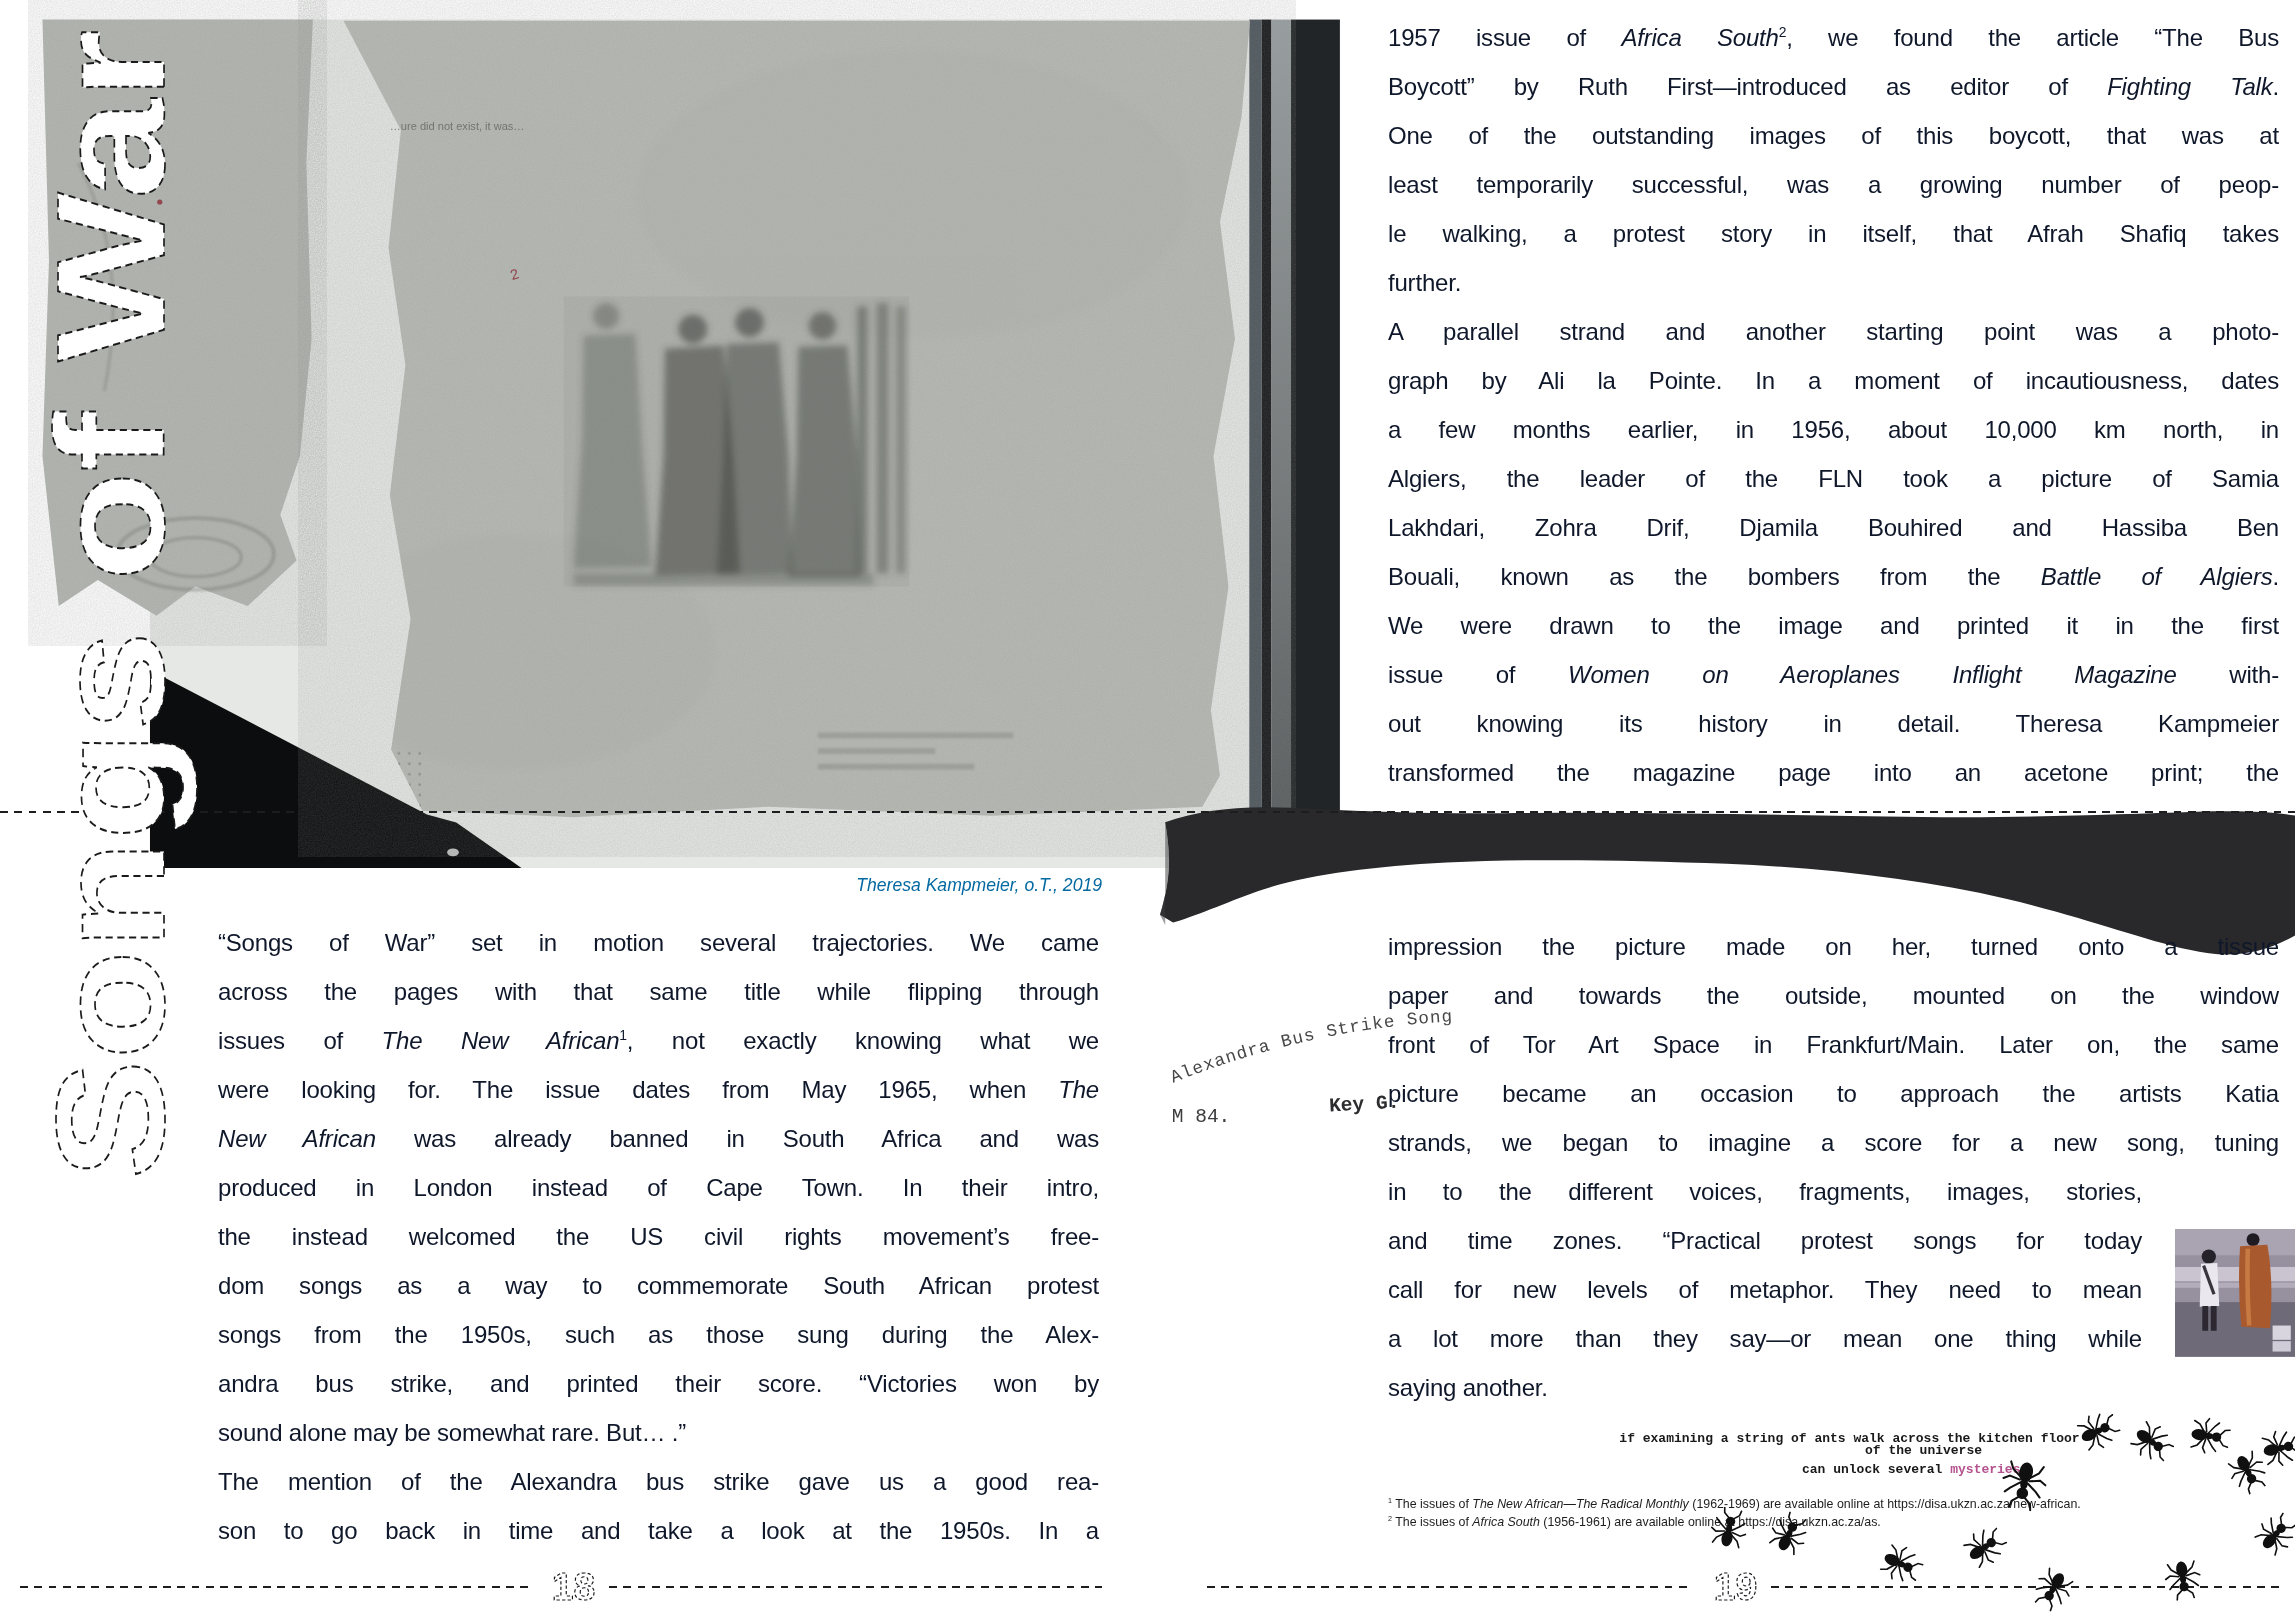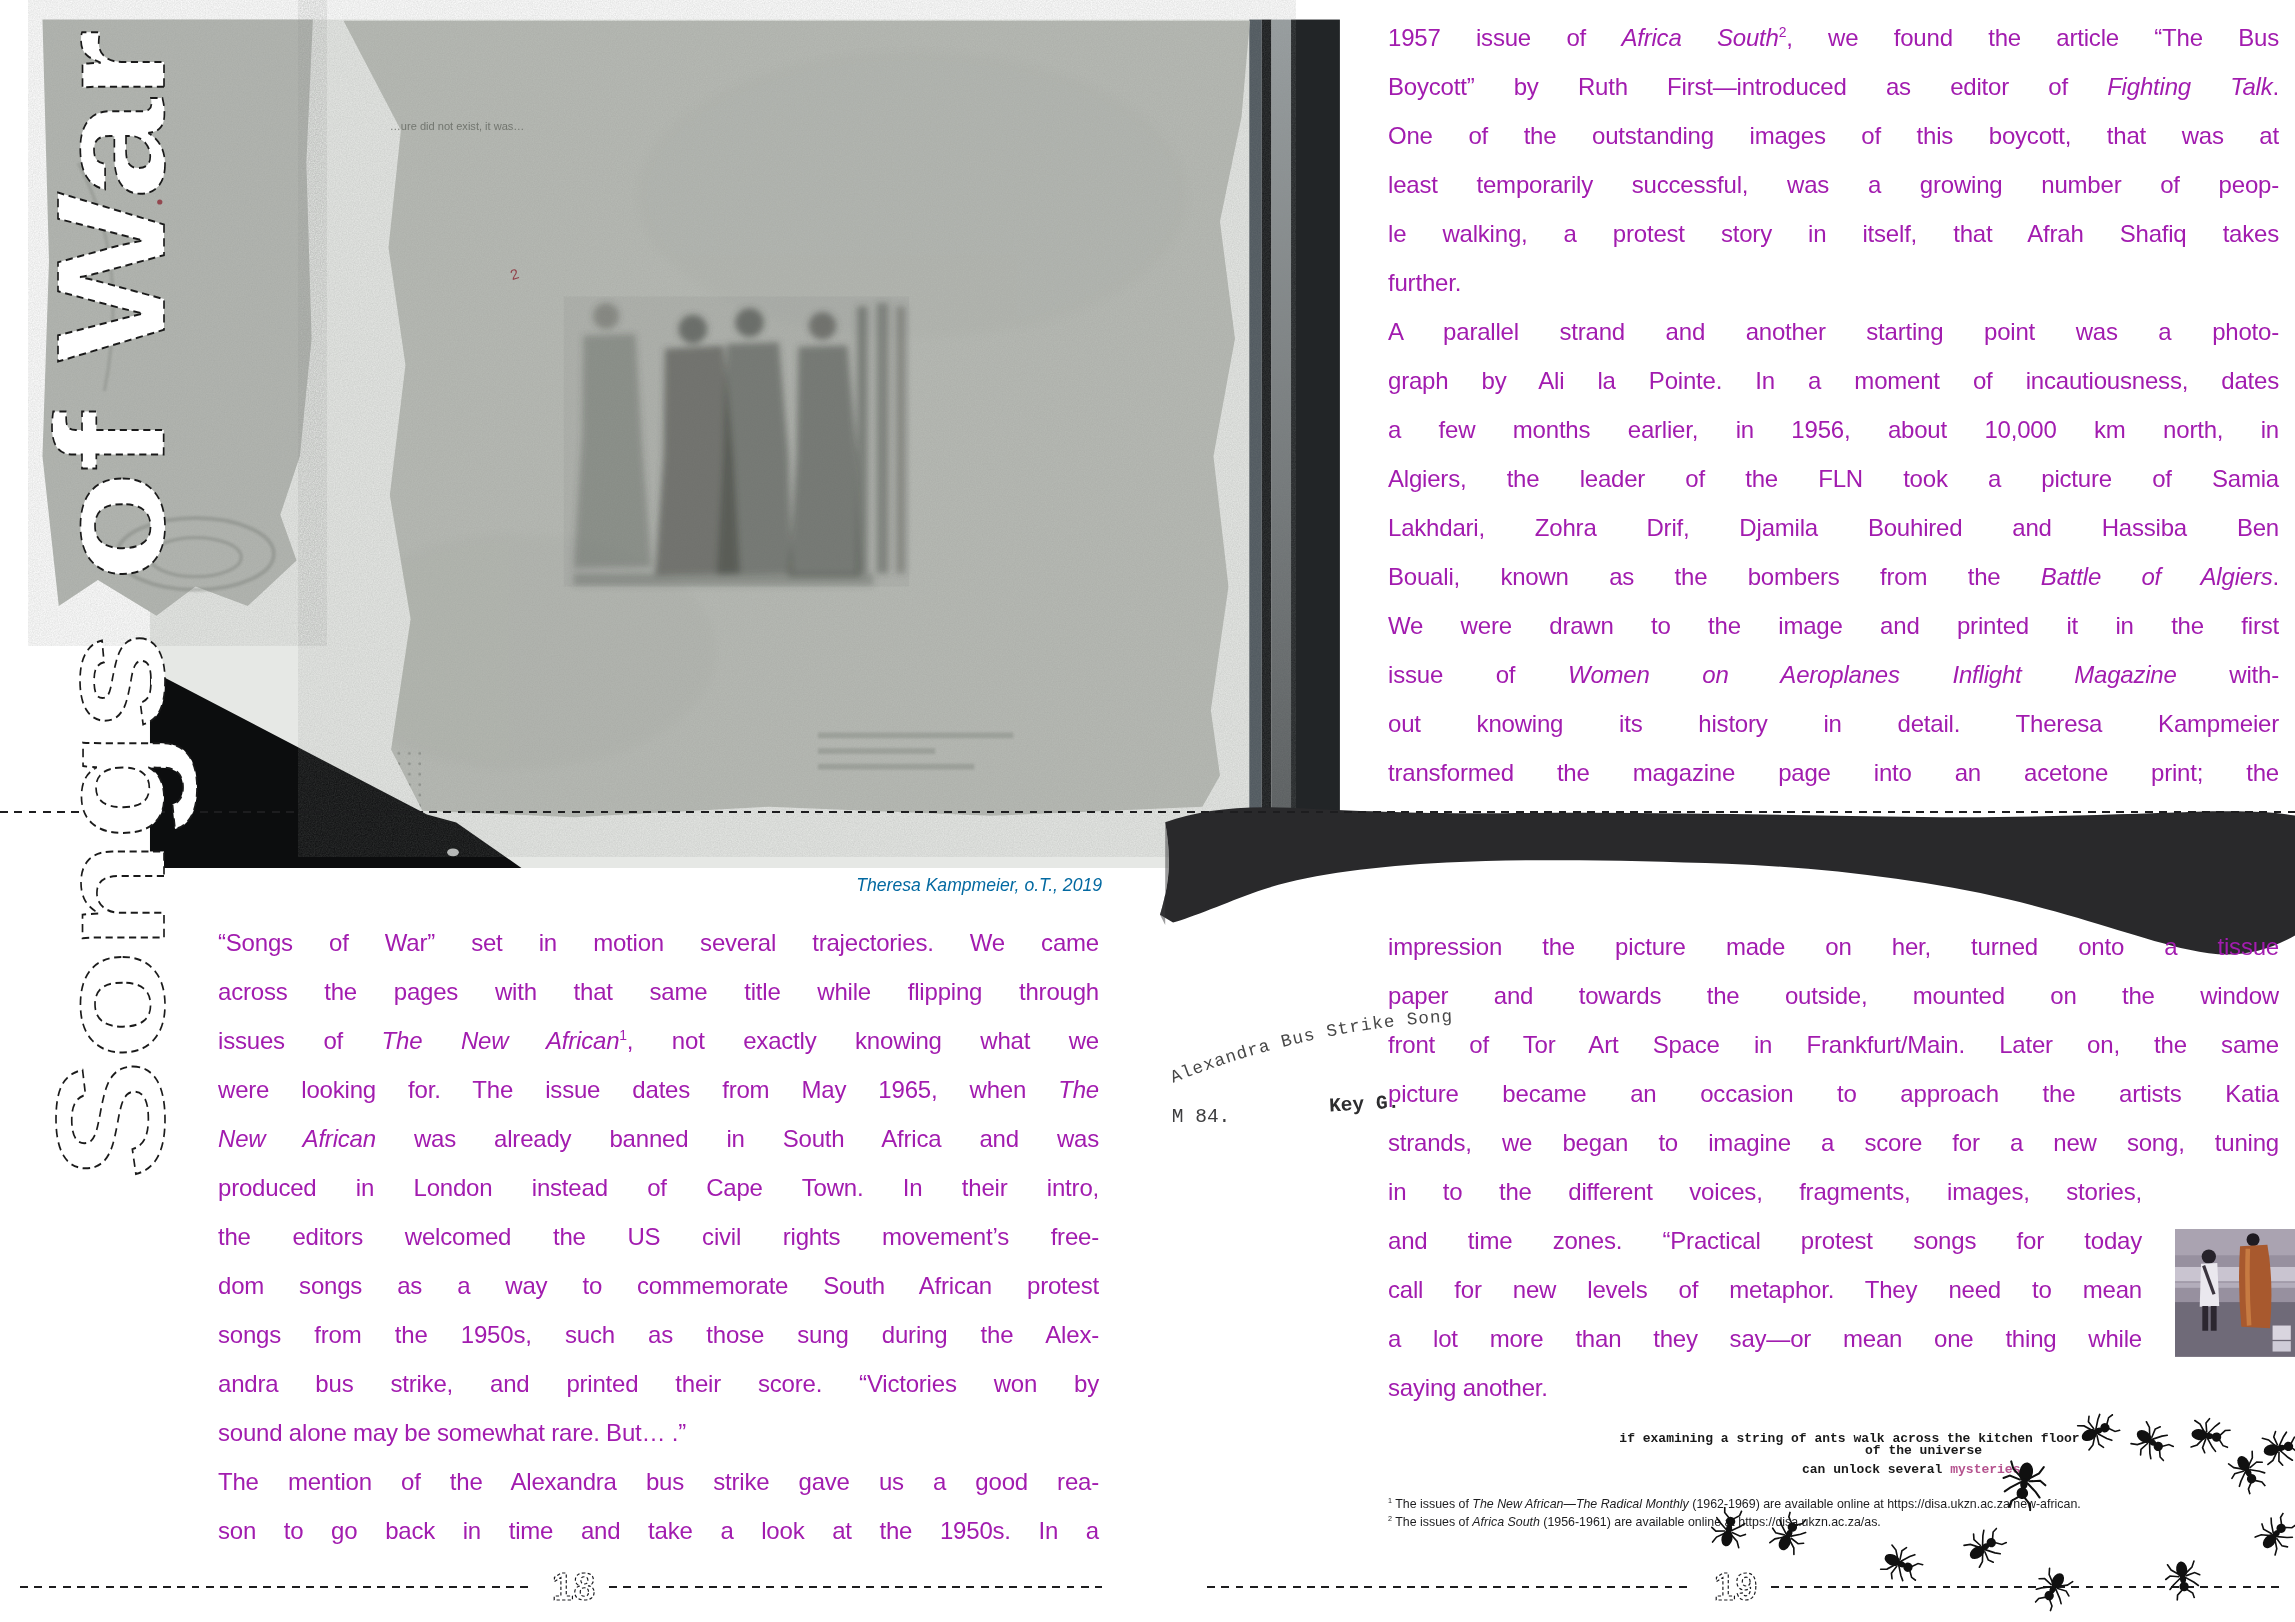--- a/index.html
+++ b/index.html
@@ -1,21 +1,21 @@
 <!DOCTYPE html>
 <html style="--pink: #b5538f;font-size:10.4px"><head>
 <meta charset="utf-8">
 <style>
   html,body{margin:0;padding:0;}
   body{
     position:relative;width:2295px;height:1623px;background:#ffffff;overflow:hidden;
     font-family:"Liberation Sans",sans-serif;color:#1a1b1d;
   }
   
-  .col{position:absolute;font-size:24px;color:#a21caf;}
+  .col{position:absolute;font-size:24px;color:#0f172a;}
   .line{line-height:49px;height:49px;text-align:justify;text-align-last:justify;
         letter-spacing:-0.2px;white-space:nowrap;}
   .line.nj{text-align-last:left;}
   .line.nr{padding-right:137px;}
   .line i{font-style:italic;}
   sup{font-size:58%;vertical-align:super;line-height:0;}
   .pink{color:var(--pink,#b5538f);}
   
   .caption{position:absolute;left:750px;top:875px;width:352px;text-align:right;
            font-style:italic;font-size:17.6px;color:#0369a1;}
@@ -155,21 +155,21 @@
 
 <div class="caption z4">Theresa Kampmeier, o.T., 2019</div>
 
 <div class="col z4" style="left:218px;top:918px;width:881px;">
     <div class="line">“Songs of War” set in motion several trajectories. We came</div>
     <div class="line">across the pages with that same title while flipping through</div>
     <div class="line">issues of <i>The New African</i><sup>1</sup>, not exactly knowing what we</div>
     <div class="line">were looking for. The issue dates from May 1965, when <i>The</i></div>
     <div class="line"><i>New African</i> was already banned in South Africa and was</div>
     <div class="line">produced in London instead of Cape Town. In their intro,</div>
-    <div class="line">the editors welcomed the US civil rights movement’s free-</div>
+    <div class="line">the instead welcomed the US civil rights movement’s free-</div>
     <div class="line">dom songs as a way to commemorate South African protest</div>
     <div class="line">songs from the 1950s, such as those sung during the Alex-</div>
     <div class="line">andra bus strike, and printed their score. “Victories won by</div>
     <div class="line nj">sound alone may be somewhat rare. But… .”</div>
     <div class="line">The mention of the Alexandra bus strike gave us a good rea-</div>
     <div class="line">son to go back in time and take a look at the 1950s. In a</div>
   </div>
 
 <div class="col z4" style="left:1388px;top:13px;width:891px;">
     <div class="line">1957 issue of <i>Africa South</i><sup>2</sup>, we found the article “The Bus</div>

